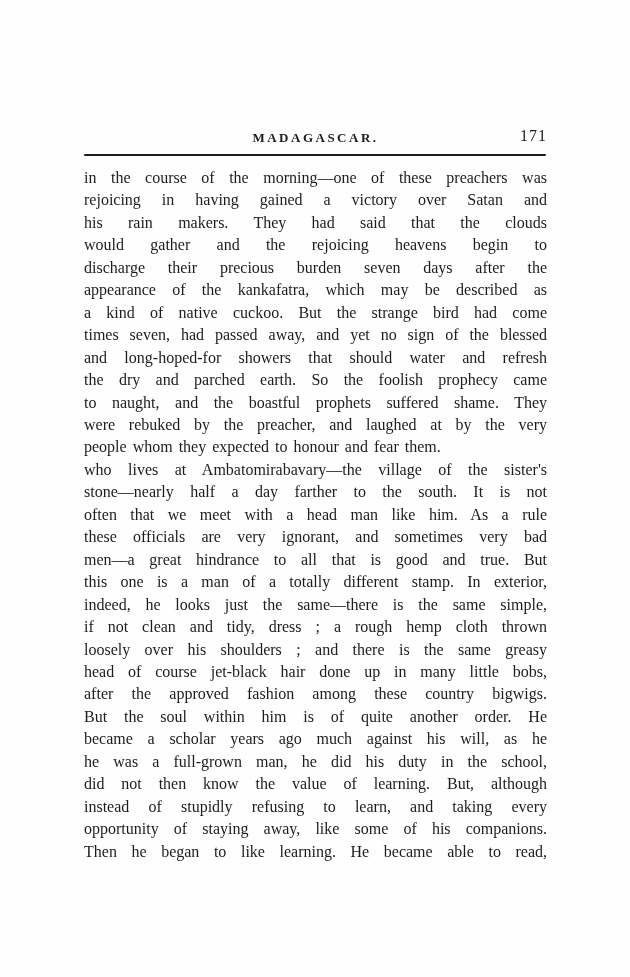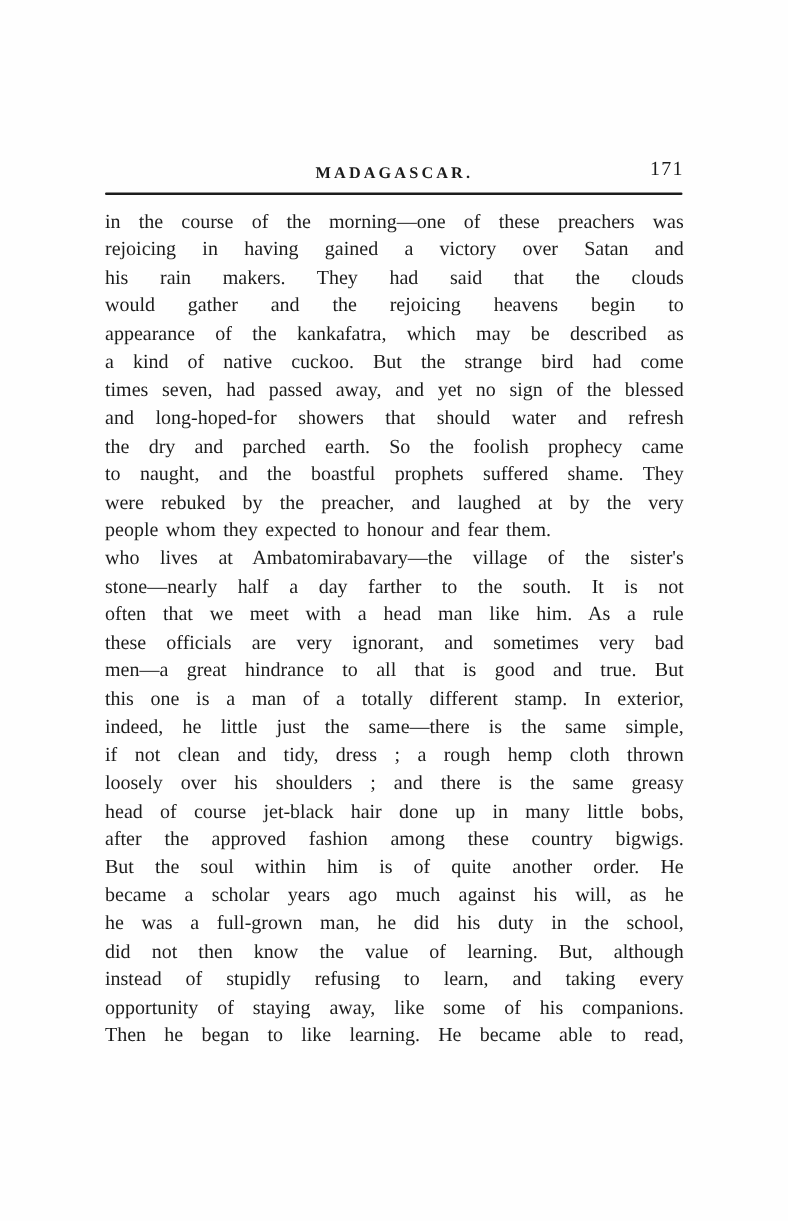--- a/index.html
+++ b/index.html
@@ -83,35 +83,36 @@
   <header class="running-head">
     <span class="head-title">MADAGASCAR.</span>
     <span class="page-num">171</span>
   </header>
   <div class="head-rule"></div>
   <main class="body-text">
       <div class="text-line">in the course of the morning—one of these preachers was</div>
       <div class="text-line">rejoicing in having gained a victory over Satan and</div>
       <div class="text-line">his rain makers. They had said that the clouds</div>
       <div class="text-line">would gather and the rejoicing heavens begin to</div>
+      <div class="text-line">discharge their precious burden seven days after the</div>
       <div class="text-line">appearance of the kankafatra, which may be described as</div>
       <div class="text-line">a kind of native cuckoo. But the strange bird had come</div>
       <div class="text-line">times seven, had passed away, and yet no sign of the blessed</div>
       <div class="text-line">and long-hoped-for showers that should water and refresh</div>
       <div class="text-line">the dry and parched earth. So the foolish prophecy came</div>
       <div class="text-line">to naught, and the boastful prophets suffered shame. They</div>
       <div class="text-line">were rebuked by the preacher, and laughed at by the very</div>
       <div class="text-line no-justify">people whom they expected to honour and fear them.</div>
       <div class="text-line">who lives at Ambatomirabavary—the village of the sister's</div>
       <div class="text-line">stone—nearly half a day farther to the south. It is not</div>
       <div class="text-line">often that we meet with a head man like him. As a rule</div>
       <div class="text-line">these officials are very ignorant, and sometimes very bad</div>
       <div class="text-line">men—a great hindrance to all that is good and true. But</div>
       <div class="text-line">this one is a man of a totally different stamp. In exterior,</div>
-      <div class="text-line">indeed, he little just the same—there is the same simple,</div>
+      <div class="text-line">indeed, he looks just the same—there is the same simple,</div>
       <div class="text-line">if not clean and tidy, dress ; a rough hemp cloth thrown</div>
       <div class="text-line">loosely over his shoulders ; and there is the same greasy</div>
       <div class="text-line">head of course jet-black hair done up in many little bobs,</div>
       <div class="text-line">after the approved fashion among these country bigwigs.</div>
       <div class="text-line">But the soul within him is of quite another order. He</div>
       <div class="text-line">became a scholar years ago much against his will, as he</div>
       <div class="text-line">he was a full-grown man, he did his duty in the school,</div>
       <div class="text-line">did not then know the value of learning. But, although</div>
       <div class="text-line">instead of stupidly refusing to learn, and taking every</div>
       <div class="text-line">opportunity of staying away, like some of his companions.</div>

